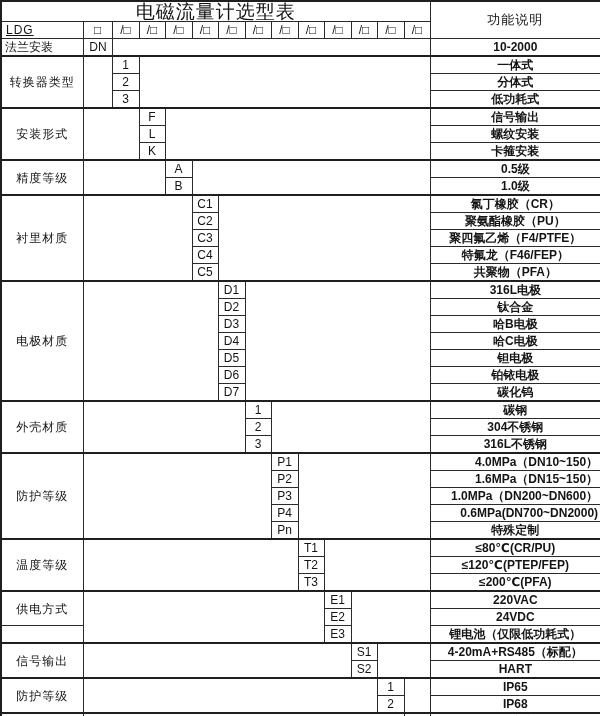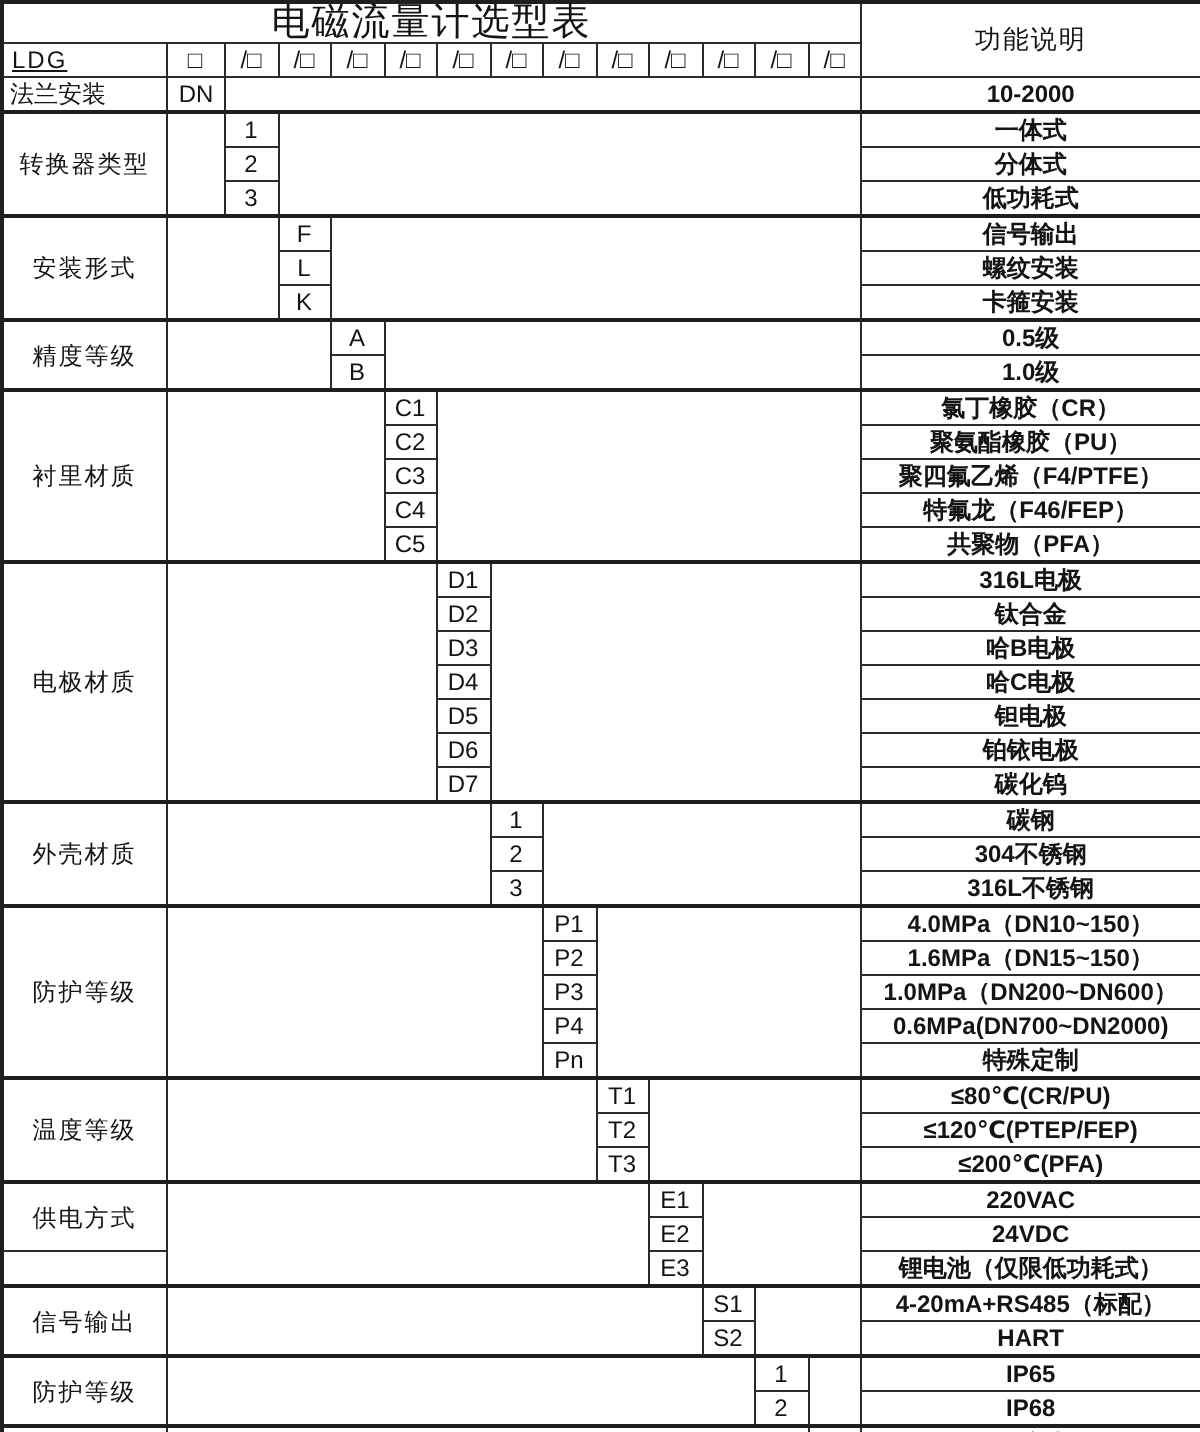--- a/index.html
+++ b/index.html
@@ -25,21 +25,21 @@
     overflow:hidden;
   }
   td.title-cell{height:19px;font-size:19px;letter-spacing:1px;}
   td.func-header{font-size:13px;letter-spacing:1px;}
   td.prefix{text-align:left;padding-left:4px;letter-spacing:1px;text-decoration:underline;}
   td.dn-code{text-align:center;padding-left:2px;}
   td.diam-label{text-align:left;padding-left:3px;}
   td.lbl{letter-spacing:1px;font-family:Liberation Serif, serif;}
   td.code{padding:0;}
   td.desc{padding:0 2px;font-weight:bold;}
-  td.desc.al{text-align:center;}
+  td.desc.al{text-align:right;}
   td.bt{border-top:2px solid #1f1f1f;}
   td.slot{padding:0;}
 </style>
 </head>
 <body>
 
 <table>
   <colgroup>
     <col style="width:82px">
     <col style="width:29px">

